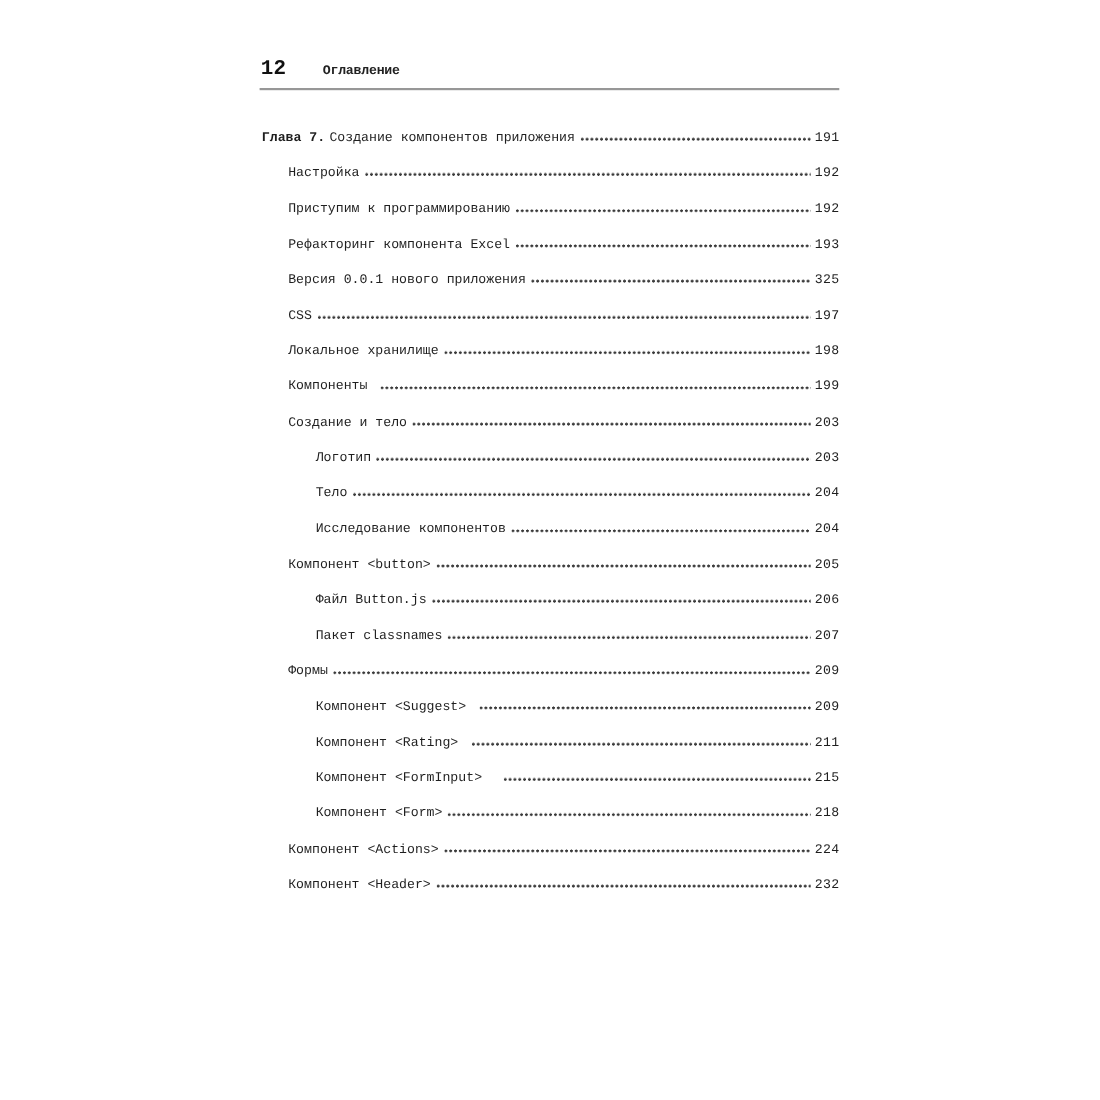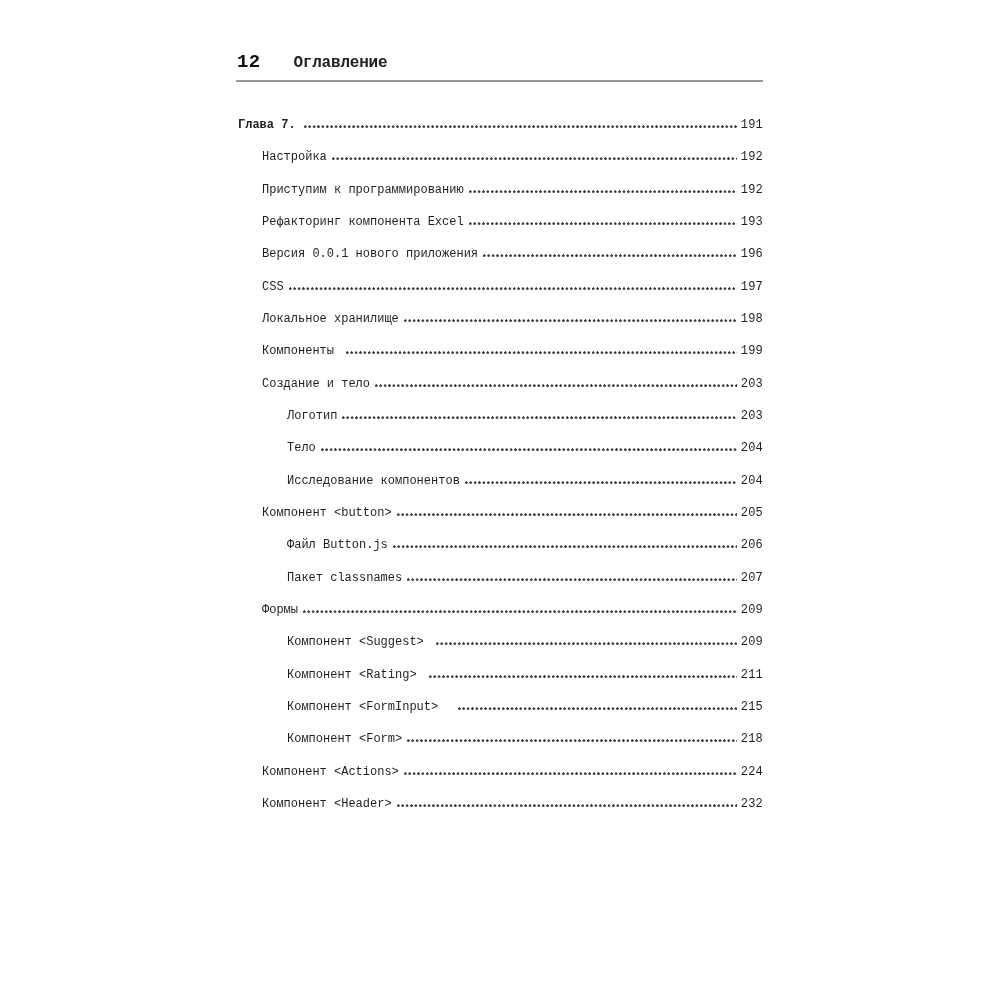--- a/index.html
+++ b/index.html
@@ -26,21 +26,21 @@
     align-items: baseline;
   }
   .folio {
     font-size: 19px;
     font-weight: bold;
     color: #111111;
     letter-spacing: 0.3px;
   }
   .head-title {
     margin-left: 33px;
-    font-size: 16px;
+    font-size: 12px;
     font-weight: bold;
     letter-spacing: -0.2px;
     color: #222222;
   }
   .head-rule {
     position: absolute;
     left: 236px;
     top: 80px;
     width: 527px;
     height: 2px;
@@ -91,20 +91,21 @@
   <div class="running-head">
     <span class="folio">12</span>
     <span class="head-title">Оглавление</span>
   </div>
   <div class="head-rule"></div>
 
   <div class="toc">
 
     <div class="toc-row lvl0">
       <span class="prefix">Глава 7.</span>
+      <span class="title">Создание компонентов приложения</span>
       <span class="leader"></span>
       <span class="pagenum">191</span>
     </div>
 
     <div class="toc-row lvl1">
       <span class="title">Настройка</span>
       <span class="leader"></span>
       <span class="pagenum">192</span>
     </div>
 
@@ -116,21 +117,21 @@
 
     <div class="toc-row lvl1">
       <span class="title">Рефакторинг компонента Excel</span>
       <span class="leader"></span>
       <span class="pagenum">193</span>
     </div>
 
     <div class="toc-row lvl1">
       <span class="title">Версия 0.0.1 нового приложения</span>
       <span class="leader"></span>
-      <span class="pagenum">196</span>
+      <span class="pagenum">325</span>
     </div>
 
     <div class="toc-row lvl1">
       <span class="title">CSS</span>
       <span class="leader"></span>
       <span class="pagenum">197</span>
     </div>
 
     <div class="toc-row lvl1">
       <span class="title">Локальное хранилище</span>

